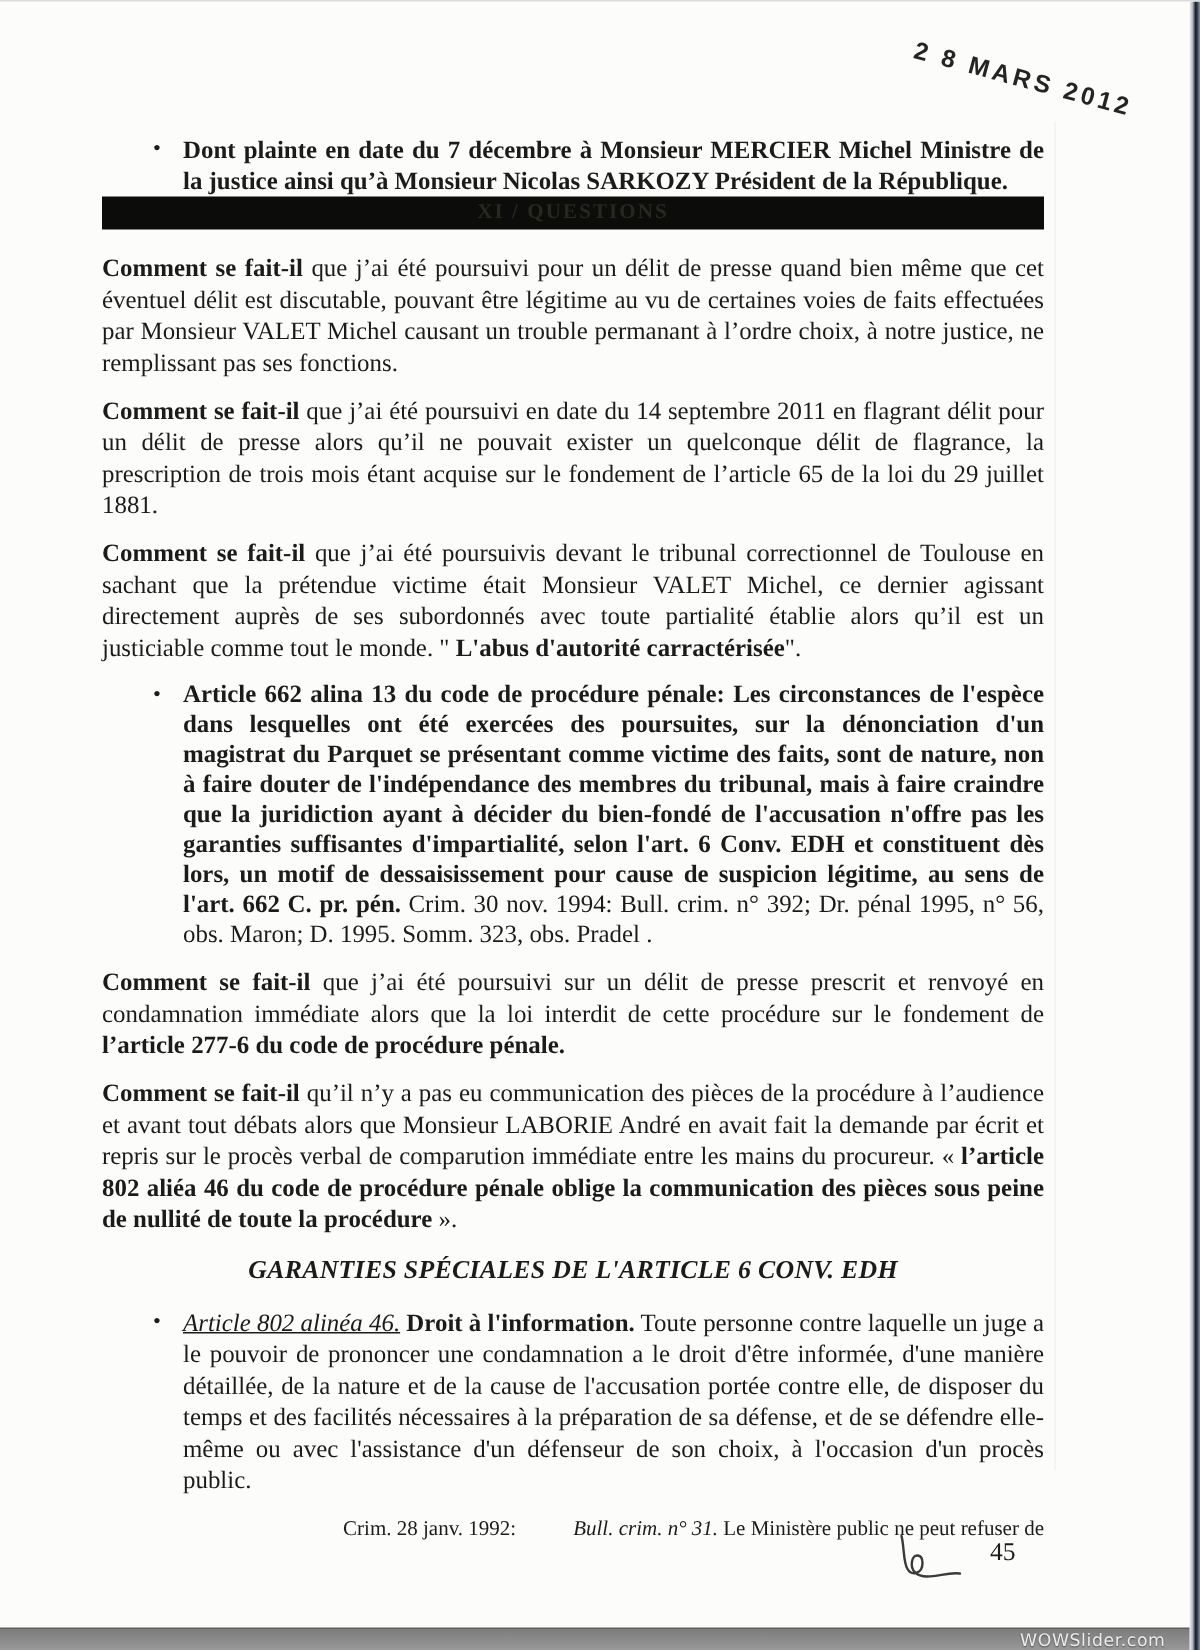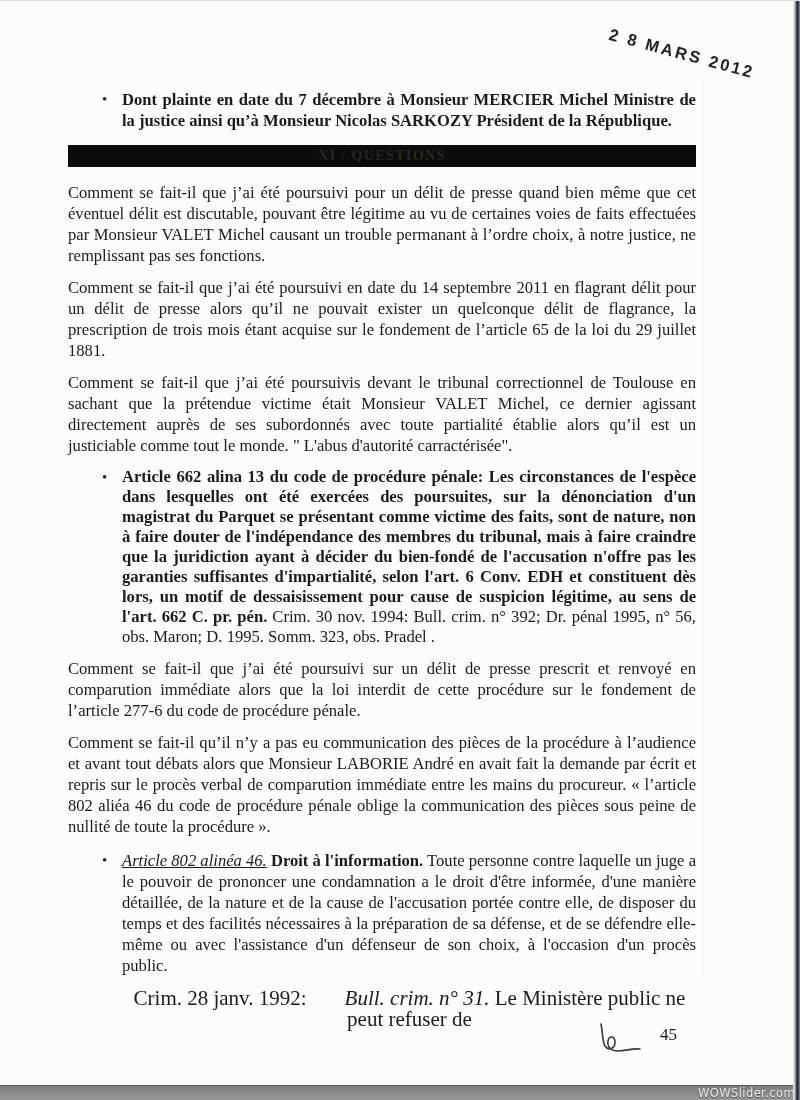--- a/index.html
+++ b/index.html
@@ -8,57 +8,57 @@
     font-family:"Liberation Serif", serif;color:#1b1b1b;overflow:hidden;
     box-sizing:border-box;border-top:1px solid #dcdcdc;
   }
   .edge-right{
     position:absolute;top:0;right:0;bottom:0;width:7px;
     background:linear-gradient(to right,#f2f2f2 0%,#aeb4c0 30%,#161c28 58%,#454d5e 80%,#9096a4 100%);
   }
   .content{position:absolute;left:68px;top:0;width:628px;}
   .para{margin:11px 0 0 0;font-size:16.6px;line-height:21px;text-align:justify;}
   .para.first{margin-top:15px;}
-  .b{font-weight:normal;}
+  .b{font-weight:bold;}
   .i{font-style:italic;}
   .bullet{display:flex;margin:11px 0 0 0;padding-left:34px;}
   .marker{flex:0 0 20px;width:20px;font-size:15px;line-height:21px;}
   .btext{margin:0;flex:1;font-size:16.6px;line-height:21px;text-align:justify;}
   .intro{margin-top:88px;}
   .intro .btext{font-weight:bold;}
   .redact-bar{
-    margin-top:14px;height:22px;background:#0c0c0a;
+    height:22px;background:#0c0c0a;
     display:flex;align-items:center;justify-content:center;
   }
   .bar-label{
     color:#28281f;font-weight:bold;font-size:14px;letter-spacing:1.4px;
   }
   .art662 .btext{font-weight:bold;line-height:20px;}
   .cite{font-weight:normal;margin-left:5px;}
   .garanties{
     margin:13px 0 0 0;text-align:center;font-size:17.2px;
     font-weight:bold;font-style:italic;letter-spacing:0.2px;line-height:22px;
   }
   .art802{margin-top:13px;}
   .biu{font-weight:normal;font-style:italic;text-decoration:underline;}
   .bi{font-weight:bold;}
-  .crim{margin:12px 0 0 0;padding-left:55px;font-size:21px;line-height:21px;text-align:center;}
+  .crim{margin:12px 0 0 0;padding-left:55px;font-size:14px;line-height:21px;text-align:right;}
   .gap{margin-left:38px;}
   .stamp{
     position:absolute;left:612px;top:24px;transform:rotate(15deg);transform-origin:left top;
     font-family:"Liberation Sans", sans-serif;font-size:16.5px;font-weight:700;
     letter-spacing:2.5px;color:#242424;white-space:nowrap;
   }
   .signature{position:absolute;left:594px;top:1018px;}
   .pagenum{position:absolute;left:660px;top:1024px;font-size:17px;color:#1b1b1b;}
   .wmbar{
     position:absolute;left:0;right:0;bottom:0;height:15px;
     background:linear-gradient(#7c7c7c,#999999);border-top:1px solid #5f5f5f;
     display:flex;align-items:center;justify-content:flex-end;
-    padding-right:5px;box-sizing:border-box;
+    padding-right:23px;box-sizing:border-box;
   }
   .wmtext{
     font-family:"DejaVu Sans", sans-serif;font-size:11.5px;color:#ececec;
     text-shadow:0 1px 1px #4a4a4a;letter-spacing:0.4px;
   }
   .scanline{position:absolute;left:703px;top:80px;bottom:120px;width:1px;background:rgba(0,0,0,0.04);}
 </style>
 </head>
 <body>
 
@@ -82,24 +82,25 @@
 
     <p class="para"><span class="b">Comment se fait-il</span><span> que j’ai été poursuivi en date du 14 septembre 2011 en flagrant délit pour un délit de presse alors qu’il ne pouvait exister un quelconque délit de flagrance, la prescription de trois mois étant acquise sur le fondement de l’article 65 de la loi du 29 juillet 1881.</span></p>
 
     <p class="para"><span class="b">Comment se fait-il</span><span> que j’ai été poursuivis devant le tribunal correctionnel de Toulouse en sachant que la prétendue victime était Monsieur VALET Michel, ce dernier agissant directement auprès de ses subordonnés avec toute partialité établie alors qu’il est un justiciable comme tout le monde. " </span><span class="b">L'abus d'autorité carractérisée</span><span>".</span></p>
 
     <div class="bullet art662">
       <span class="marker">•</span>
       <p class="btext"><span>Article 662 alina 13 du code de procédure pénale: Les circonstances de l'espèce dans lesquelles ont été exercées des poursuites, sur la dénonciation d'un magistrat du Parquet se présentant comme victime des faits, sont de nature, non à faire douter de l'indépendance des membres du tribunal, mais à faire craindre que la juridiction ayant à décider du bien-fondé de l'accusation n'offre pas les garanties suffisantes d'impartialité, selon l'art. 6 Conv. EDH et constituent dès lors, un motif de dessaisissement pour cause de suspicion légitime, au sens de l'art. 662 C. pr. pén.</span><span class="cite">Crim. 30 nov. 1994: Bull. crim. n° 392; Dr. pénal 1995, n° 56, obs. Maron; D. 1995. Somm. 323, obs. Pradel .</span></p>
     </div>
 
-    <p class="para"><span class="b">Comment se fait-il</span><span> que j’ai été poursuivi sur un délit de presse prescrit et renvoyé en comparution immédiate alors que la loi interdit de cette procédure sur le fondement de </span><span class="b">l’article 277-6 du code de procédure pénale.</span></p>
+    <p class="para"><span class="b">Comment se fait-il</span><span> que j’ai été poursuivi sur un délit de presse prescrit et renvoyé en condamnation immédiate alors que la loi interdit de cette procédure sur le fondement de </span><span class="b">l’article 277-6 du code de procédure pénale.</span></p>
 
     <p class="para"><span class="b">Comment se fait-il</span><span> qu’il n’y a pas eu communication des pièces de la procédure à l’audience et avant tout débats alors que Monsieur LABORIE André en avait fait la demande par écrit et repris sur le procès verbal de comparution immédiate entre les mains du procureur. « </span><span class="b">l’article 802 aliéa 46 du code de procédure pénale oblige la communication des pièces sous peine de nullité de toute la procédure</span><span> ».</span></p>
 
+    <h3 class="garanties">GARANTIES SPÉCIALES DE L'ARTICLE 6 CONV. EDH</h3>
 
     <div class="bullet art802">
       <span class="marker">•</span>
       <p class="btext"><span class="biu">Article 802 alinéa 46.</span><span class="bi"> Droit à l'information.</span><span> Toute personne contre laquelle un juge a le pouvoir de prononcer une condamnation a le droit d'être informée, d'une manière détaillée, de la nature et de la cause de l'accusation portée contre elle, de disposer du temps et des facilités nécessaires à la préparation de sa défense, et de se défendre elle-même ou avec l'assistance d'un défenseur de son choix, à l'occasion d'un procès public.</span></p>
     </div>
 
     <p class="crim"><span>Crim. 28 janv. 1992:</span><span class="i gap">Bull. crim. n° 31.</span><span> Le Ministère public ne peut refuser de</span></p>
 
   </div>
 

